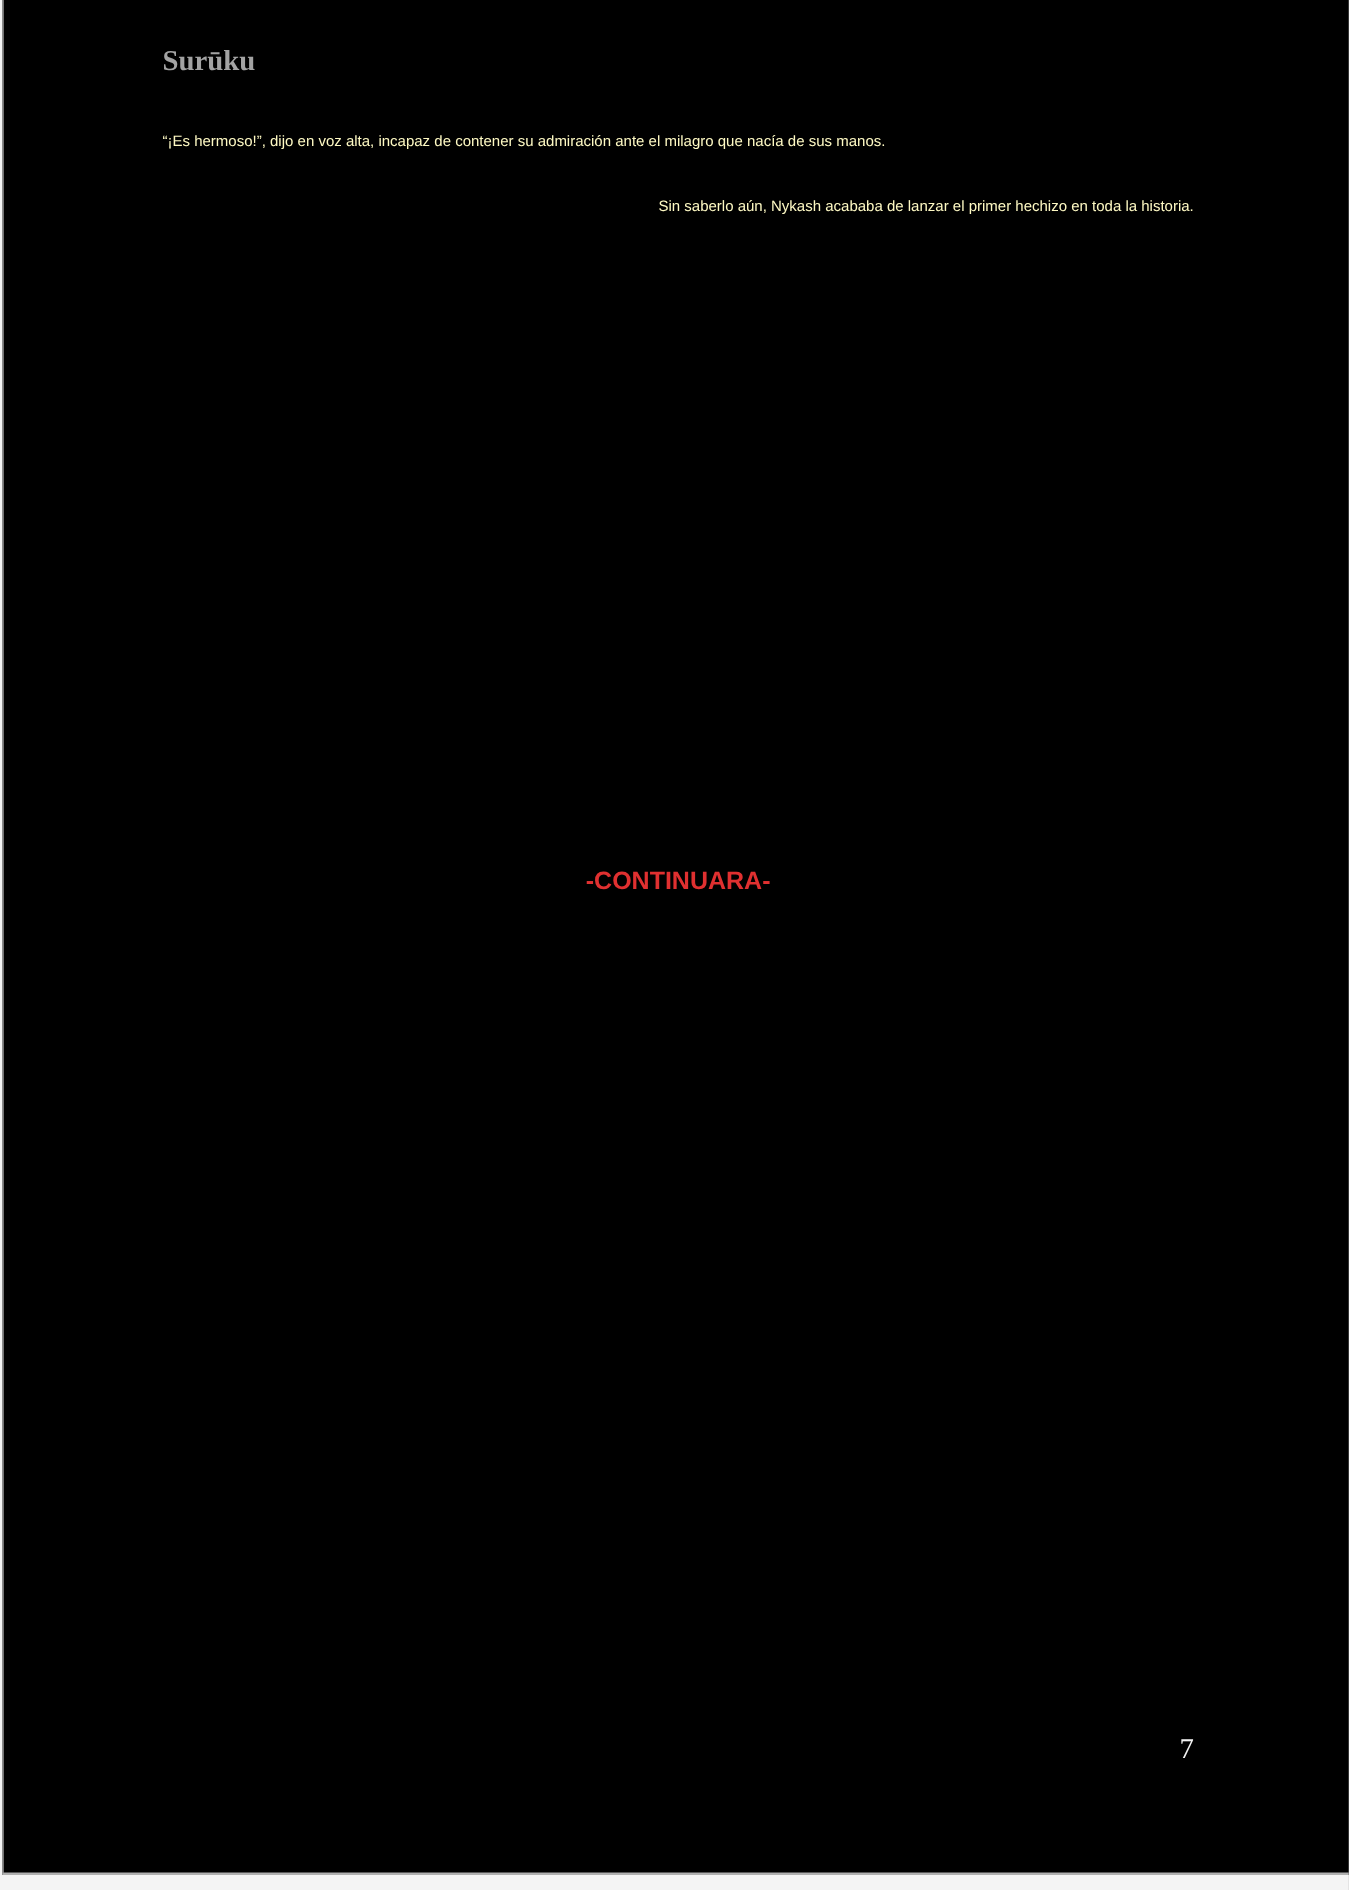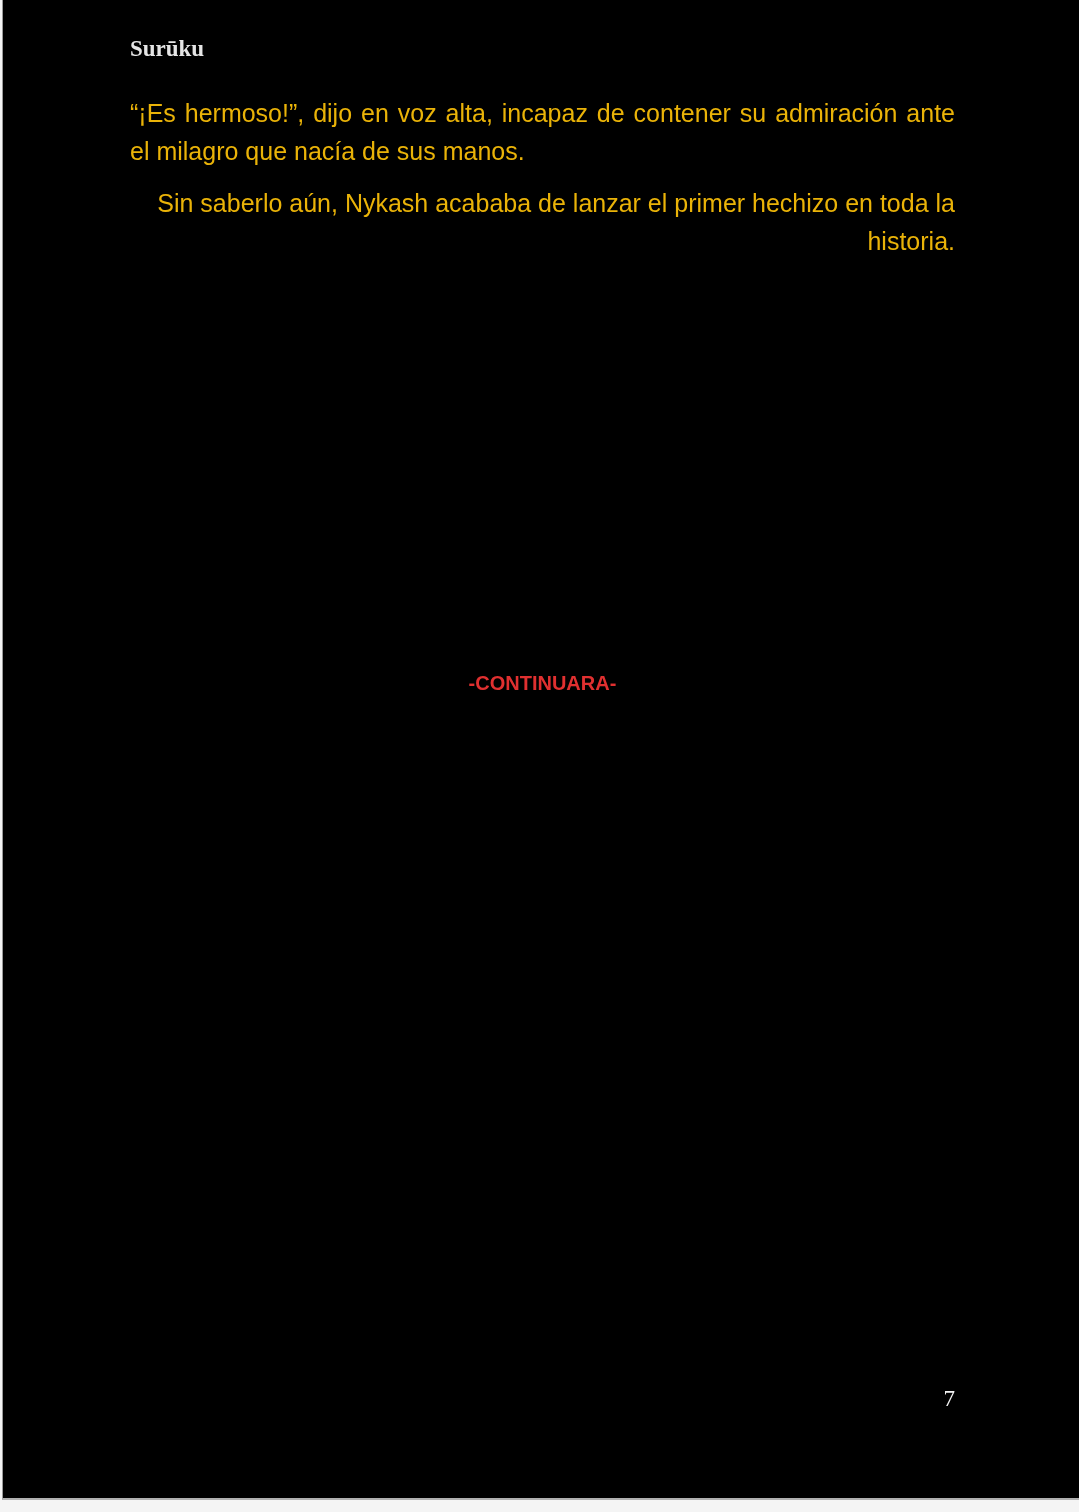--- a/index.html
+++ b/index.html
@@ -21,44 +21,44 @@
       border-bottom: 2px solid #b0b0b0;
       box-sizing: border-box;
     }
     .header-title {
       position: absolute;
       left: 127px;
       top: 36px;
       font-family: "Liberation Serif", "DejaVu Serif", serif;
       font-weight: bold;
       font-size: 23px;
-      color: #e5e5e5;
+      color: #a3a3a3;
       margin: 0;
     }
     .body-text {
       position: absolute;
       left: 127px;
       top: 94px;
       width: 825px;
       font-family: "Liberation Sans", "DejaVu Sans", sans-serif;
-      font-size: 25px;
+      font-size: 12px;
       line-height: 38px;
-      color: #eab308;
+      color: #fef9c3;
     }
     .body-text p {
       margin: 0 0 14px 0;
       text-align: justify;
     }
     .body-text p.last-line-left {
       text-align: right;
     }
     .continuara {
       position: absolute;
       left: 127px;
-      top: 672px;
+      top: 694px;
       width: 825px;
       text-align: center;
       font-family: "Liberation Sans", "DejaVu Sans", sans-serif;
       font-weight: bold;
       font-size: 20px;
       color: #e03030;
     }
     .page-number {
       position: absolute;
       left: 930px;

